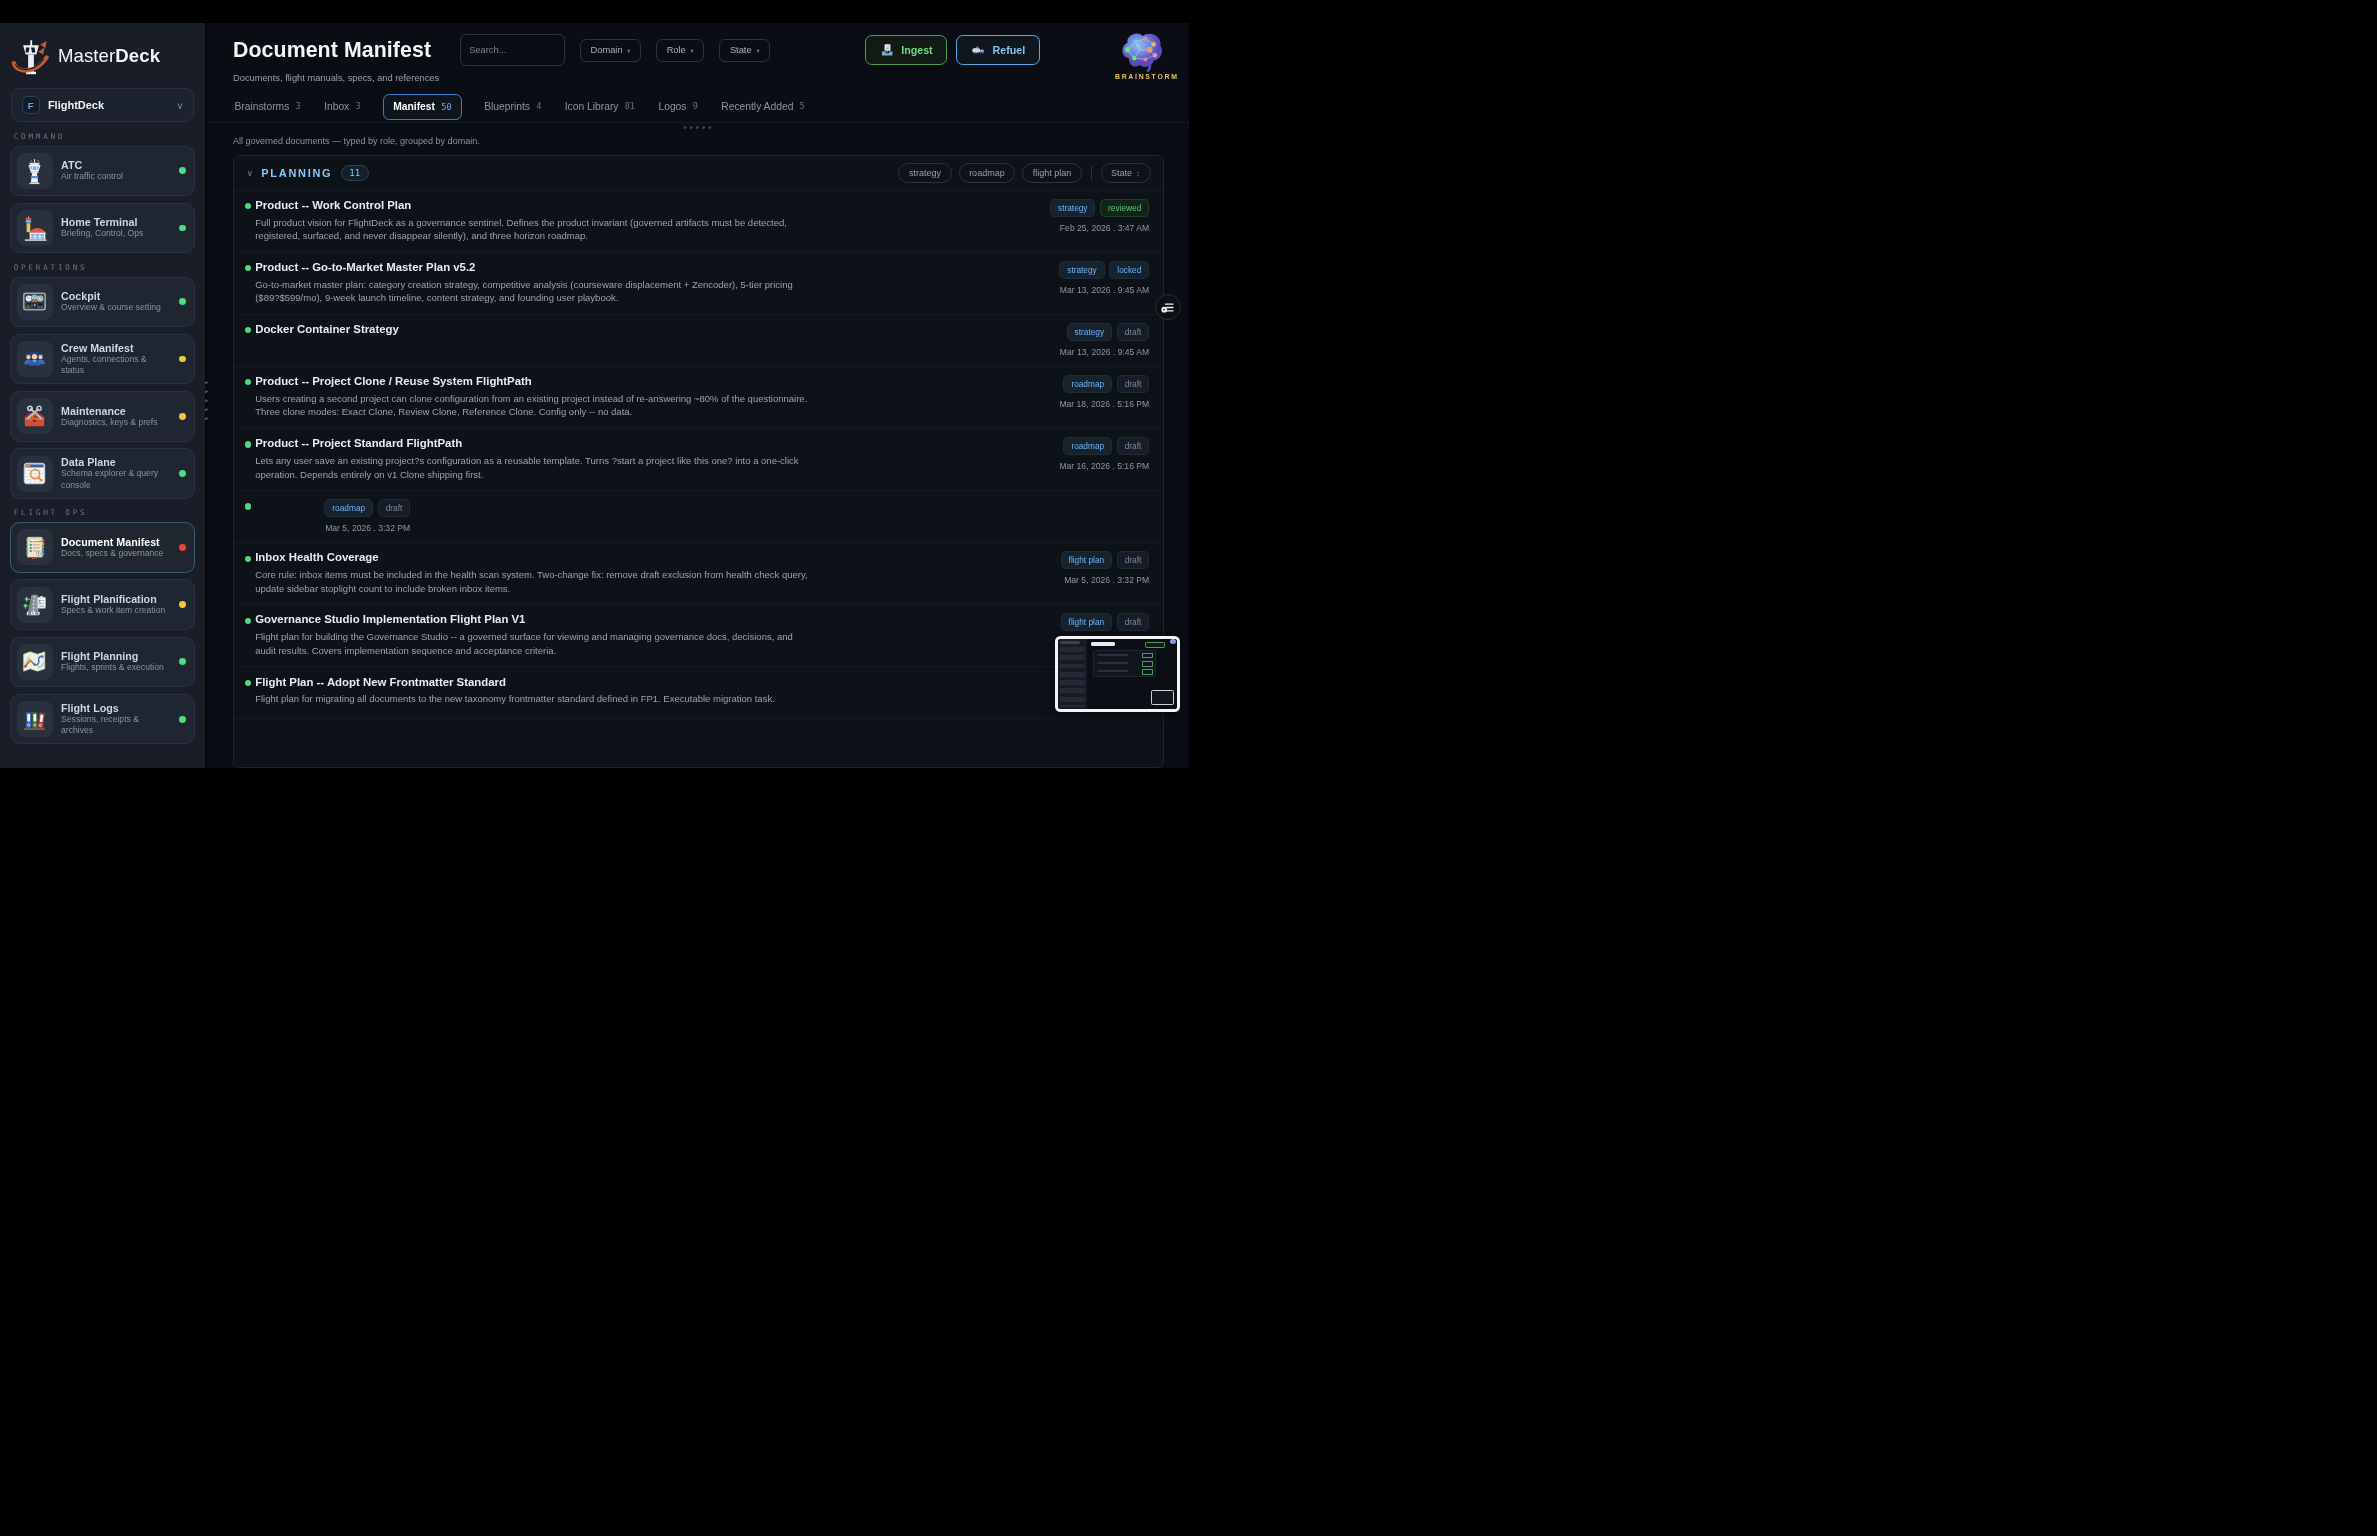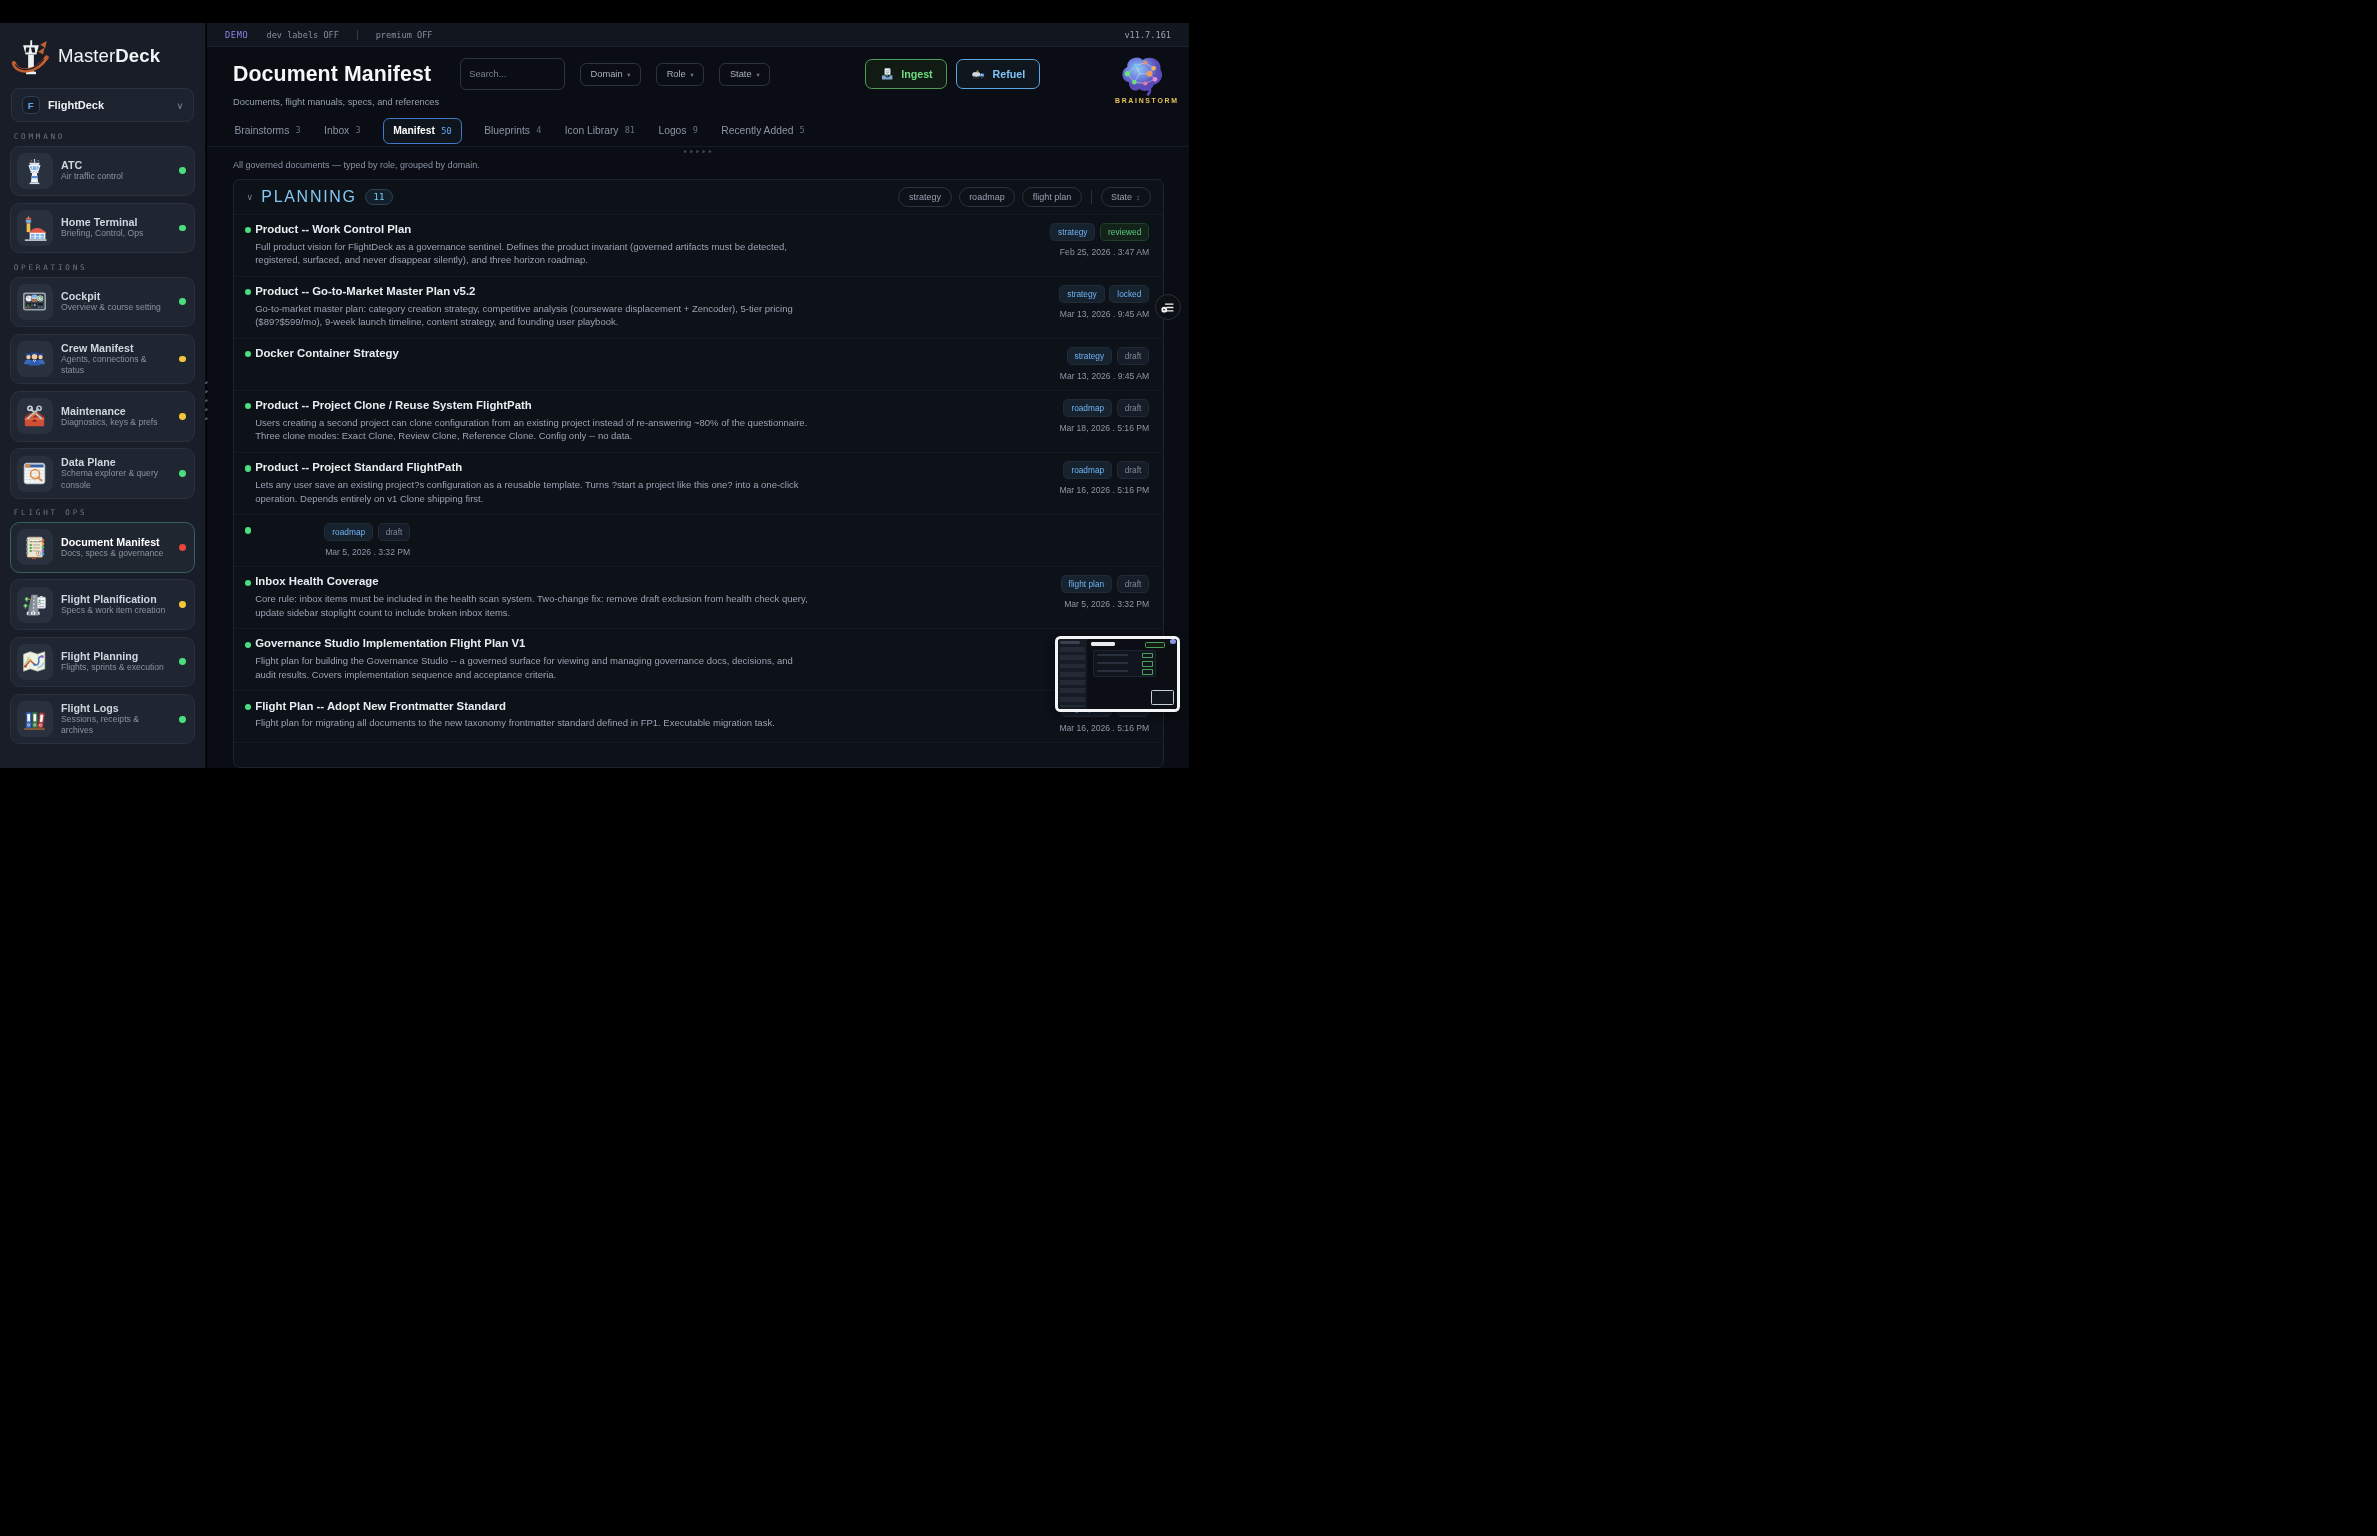--- a/index.html
+++ b/index.html
@@ -66,21 +66,21 @@
   .tab.active{border:1px solid #3e7bc8;border-radius:6.2px;padding:6.2px 9.6px;margin-bottom:2.1px;background:#0f151d}
   .tab.active .tab-label{color:#ffffff;font-weight:700}
   .tab.active .tab-count{color:#63a8f0}
   .hdots{height:9.6px;display:flex;justify-content:center;align-items:center;flex:0 0 auto}
   .hdots i{width:30px;height:3.4px;background:radial-gradient(circle 1.4px at 2.1px 1.7px,#3d4554 97%,transparent) repeat-x;background-size:6.2px 3.4px}
   .list-note{color:#8a93a3;font-size:9px;padding:4.1px 0 8.3px 26px;flex:0 0 auto}
 
   .section-card{margin:0 25px 0 26px;background:#0d1118;border:0.7px solid #1d2531;border-radius:6.9px;flex:1 1 auto;overflow:hidden;display:flex;flex-direction:column}
   .section-head{display:flex;align-items:center;gap:8.3px;padding:6.9px 12.4px;border-bottom:0.7px solid #151b26;flex:0 0 auto}
   .sec-chevron{color:#79828f;font-size:9px;cursor:pointer}
-  .sec-name{color:#85c8f2;font-weight:400;font-size:16px;letter-spacing:1.7px}
+  .sec-name{color:#85c8f2;font-weight:700;font-size:11px;letter-spacing:1.7px}
   .sec-badge{font-family:"DejaVu Sans Mono",monospace;color:#7cc7f0;font-size:9px;background:#11202c;border:0.7px solid #2f4150;border-radius:687px;padding:2.1px 7.6px}
   .sec-right{margin-left:auto;display:flex;align-items:center;gap:6.9px}
   .chip{border:0.7px solid #2a3240;border-radius:687px;color:#96a0ae;font-size:9px;padding:4.1px 9.6px;background:transparent;cursor:pointer;white-space:nowrap}
   .sec-div{width:0.7px;height:13.8px;background:#2a3240;margin:0 2.1px}
   .chip .sort-glyph{font-size:7.6px;color:#7a8494;margin-left:4.1px}
 
   .doc{display:flex;gap:4px;padding:8.3px 13.8px 9px 11px;border-top:0.7px solid #141a24;cursor:pointer}
   .doc:first-of-type{border-top:none}
   .doc-dot{width:6.2px;height:6.2px;border-radius:50%;margin-top:4.1px;flex:0 0 auto}
   .doc-dot.green{background:#4ade80}
@@ -449,27 +449,20 @@
         <span class="side-title">Flight Logs</span>
         <div class="side-sub">Sessions, receipts &amp; archives</div>
       </span>
       <span class="dot green"></span>
     </div>
   </aside>
 
   <div class="vdots"></div>
 
   <main class="main">
-    <div class="topbar">
-      <span class="demo-badge">DEMO</span>
-      <span class="top-toggle">dev labels OFF</span>
-      <span class="top-sep"></span>
-      <span class="top-toggle">premium OFF</span>
-      <span class="version mono">v11.7.161</span>
-    </div>
 
     <div class="header">
       <div class="header-row">
         <span class="page-title">Document Manifest</span>
         <input class="search" placeholder="Search..." style="">
         <button class="filter-btn">
             <span>Domain</span>
             <span class="filter-caret">▾</span>
           </button>
         <button class="filter-btn">

